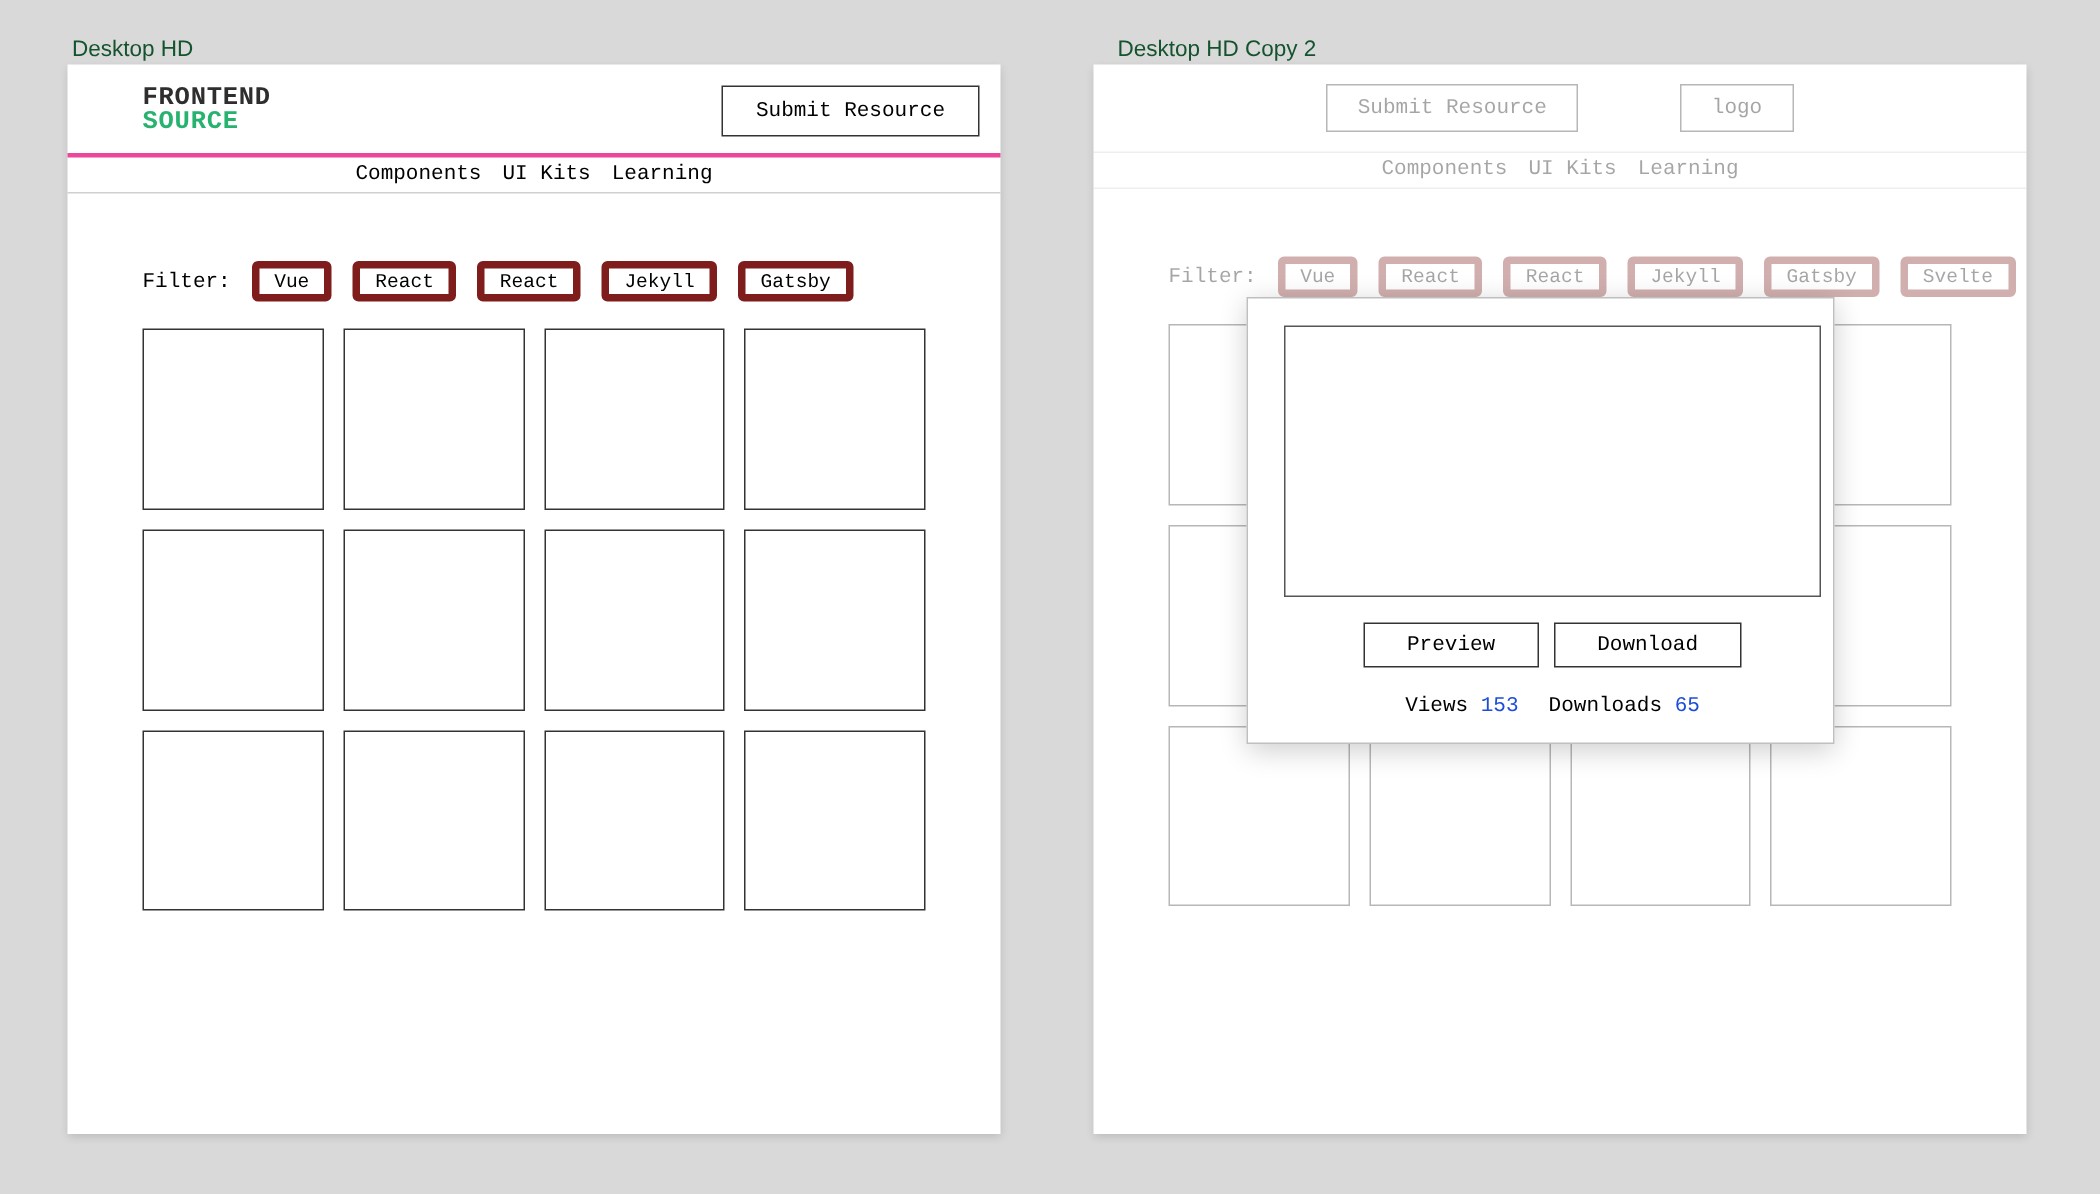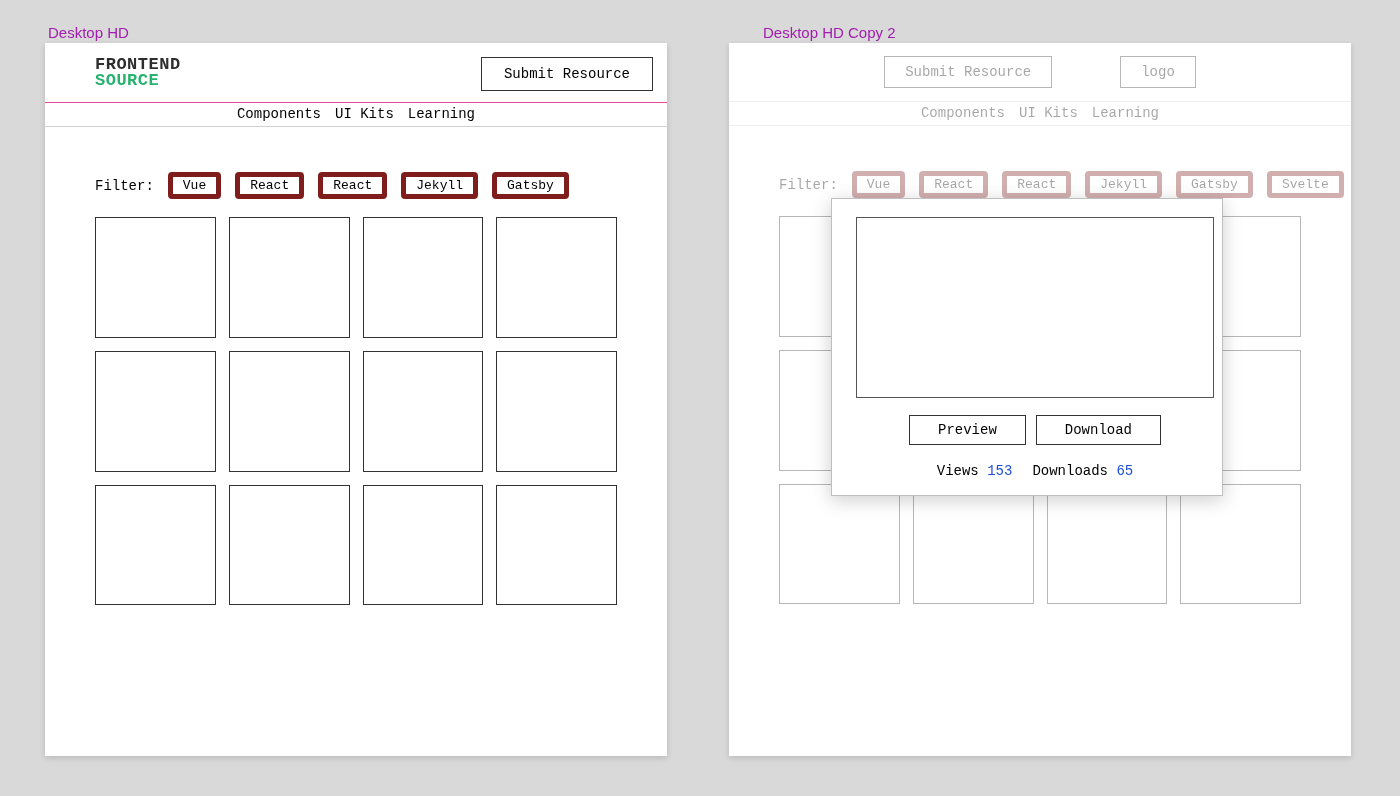--- a/index.html
+++ b/index.html
@@ -6,36 +6,36 @@
   body {
     background: #d9d9d9;
     font-family: 'Courier New', Courier, monospace;
     width: 1400px;
     height: 796px;
     overflow: hidden;
   }
   .artboard-label {
     position: absolute;
     font-size: 15px;
-    color: #a21caf;
+    color: #14532d;
     font-family: -apple-system, Helvetica, Arial, sans-serif;
     text-align: right;
   }
   .artboard {
     position: absolute;
     background: #ffffff;
     box-shadow: 0 2px 6px rgba(0,0,0,0.15);
   }
   
   .header {
     display: flex;
-    align-items: flex-start;
+    align-items: center;
     justify-content: space-between;
     padding: 14px 14px 11px 50px;
-    border-bottom: 1px solid #ec4899;
+    border-bottom: 3px solid #ec4899;
   }
   .logo {
     line-height: 0.95;
     font-weight: 700;
     font-size: 17px;
     letter-spacing: 0.5px;
   }
   .logo-top { color: #2e2e2e; }
   .logo-bot { color: #27b36f; }
   .submit-btn {
@@ -138,21 +138,21 @@
     font-size: 14px;
     display: flex;
     gap: 20px;
   }
   .statnum { color: #1d4ed8; }
 </style>
 </head>
 <body>
 
 <div class="artboard-label" style="left:48px; top:24px;">Desktop HD</div>
-<div class="artboard-label" style="left:763px; top:24px;">Desktop HD Copy 2</div>
+<div class="artboard-label" style="left:745px; top:24px;">Desktop HD Copy 2</div>
 
 <div class="artboard" style="left:45px; top:43px; width:622px; height:713px;">
 
   <div class="header">
     <div class="logo">
       <div class="logo-top">FRONTEND</div>
       <div class="logo-bot">SOURCE</div>
     </div>
     <button class="submit-btn">Submit Resource</button>
   </div>

